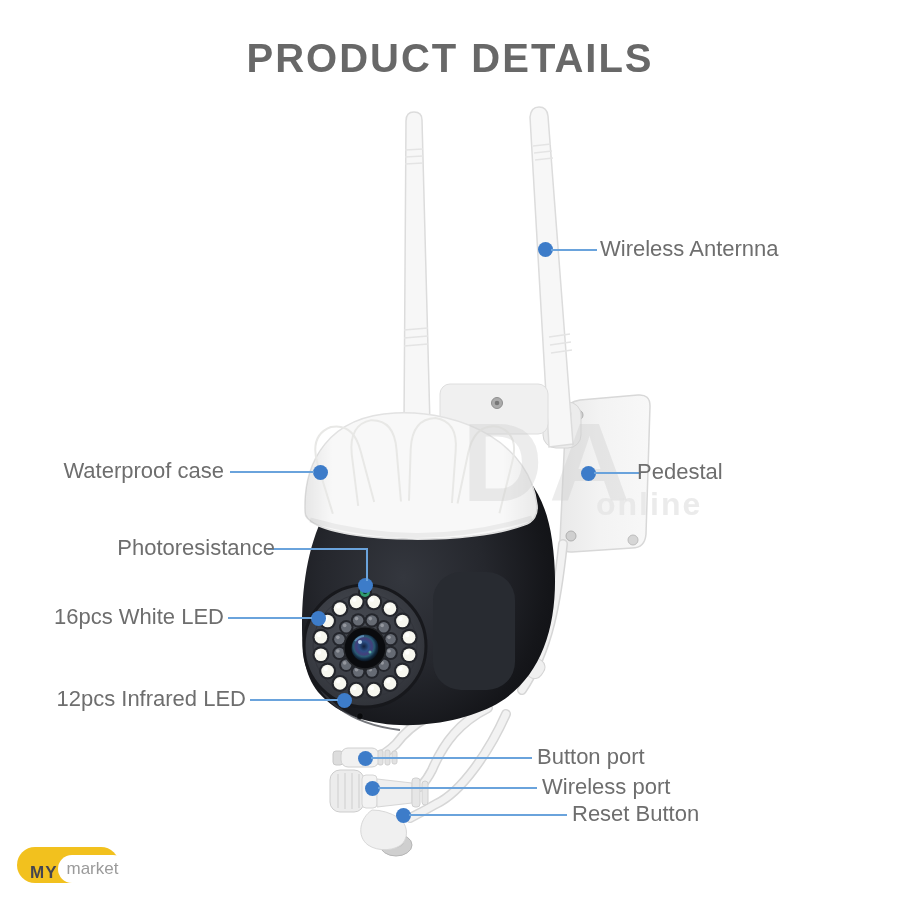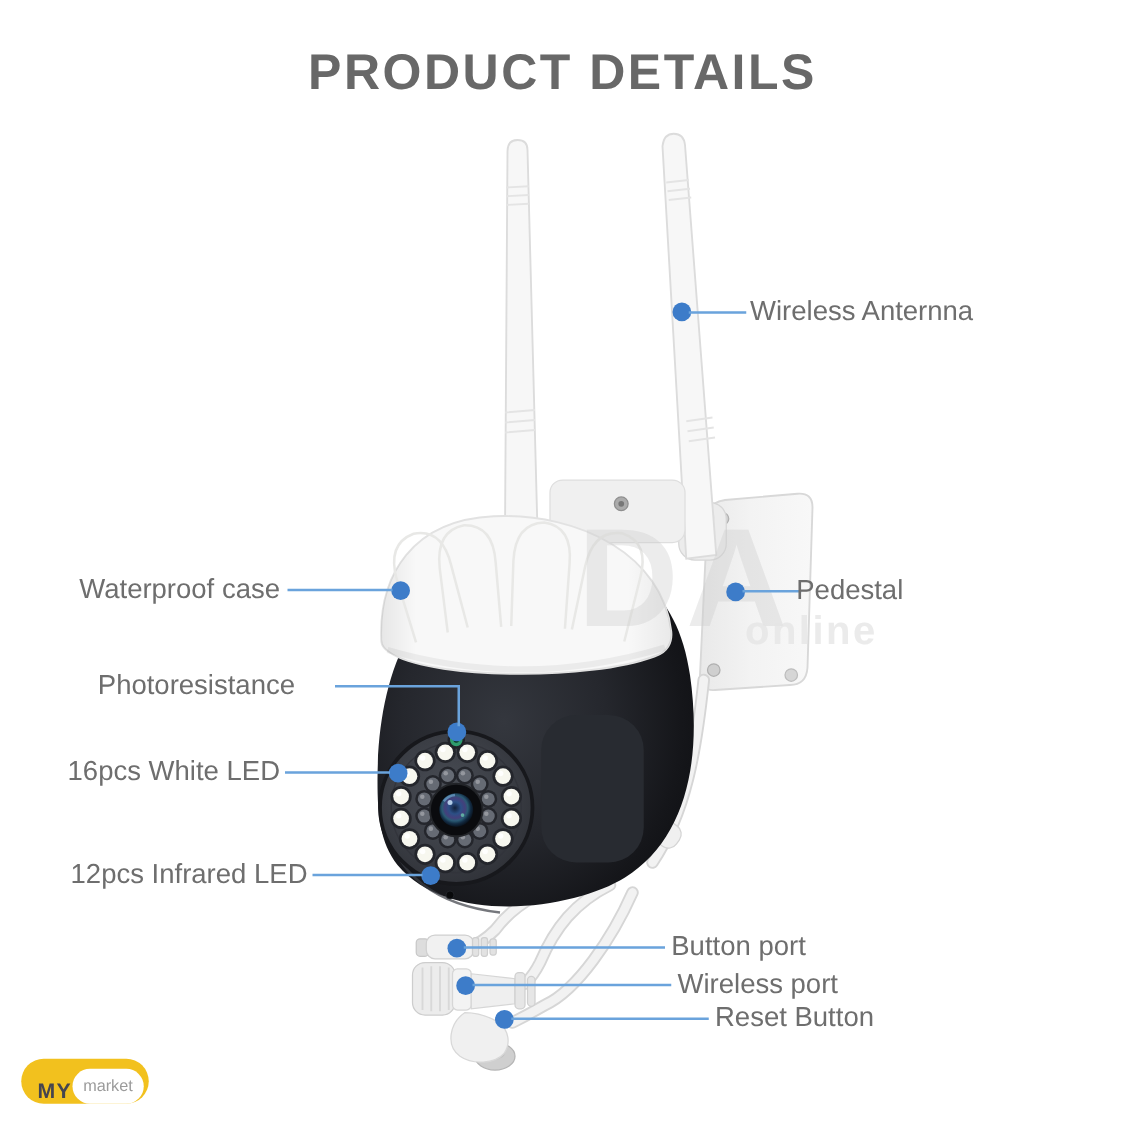--- a/index.html
+++ b/index.html
@@ -26,21 +26,21 @@
   }
   .hline{position:absolute;z-index:3;height:2px;background:var(--line,#6aa3dc);}
   .vline{position:absolute;z-index:3;width:2px;background:var(--line,#6aa3dc);}
   .logo{
     position:absolute;z-index:3;left:17px;top:847px;width:102px;height:36px;
     background:var(--yellow,#f2c11e);border-radius:18px;display:flex;align-items:flex-end;
   }
   .logo-my{margin-left:13px;font-size:17px;font-weight:800;color:#45454f;letter-spacing:1px;}
   .logo-market{
     margin-left:auto;margin-right:4px;background:#ffffff;border-radius:14px;
-    height:28px;line-height:28px;padding:0 9px;font-size:13px;color:#9b9b9b;
+    height:28px;line-height:28px;padding:0 9px;font-size:17px;color:#9b9b9b;
   }
 </style>
 </head>
 <body>
 
 <div class="stage">
 
   <div class="page-title">PRODUCT DETAILS</div>
 
   <svg class="cam" width="900" height="900" viewBox="0 0 900 900">
@@ -349,21 +349,21 @@
   <div class="vline" style="left:366px;top:549px;height:32px;"></div>
   <div class="hline" style="left:228px;top:617px;width:84px;"></div>
   <div class="hline" style="left:250px;top:699px;width:88px;"></div>
   <div class="hline" style="left:371px;top:757px;width:161px;"></div>
   <div class="hline" style="left:378px;top:787px;width:159px;"></div>
   <div class="hline" style="left:409px;top:814px;width:158px;"></div>
 
   <div class="label" style="left:600px;top:236px;">Wireless Anternna</div>
   <div class="label" style="right:676px;top:458px;">Waterproof case</div>
   <div class="label" style="left:637px;top:459px;">Pedestal</div>
-  <div class="label" style="right:664px;top:535px;">Photoresistance</div>
+  <div class="label" style="right:625px;top:535px;">Photoresistance</div>
   <div class="label" style="right:676px;top:604px;">16pcs White LED</div>
   <div class="label" style="right:654px;top:686px;">12pcs Infrared LED</div>
   <div class="label" style="left:537px;top:744px;">Button port</div>
   <div class="label" style="left:542px;top:774px;">Wireless port</div>
   <div class="label" style="left:572px;top:801px;">Reset Button</div>
 
   <div class="logo">
     <span class="logo-my">MY</span>
     <span class="logo-market">market</span>
   </div>

